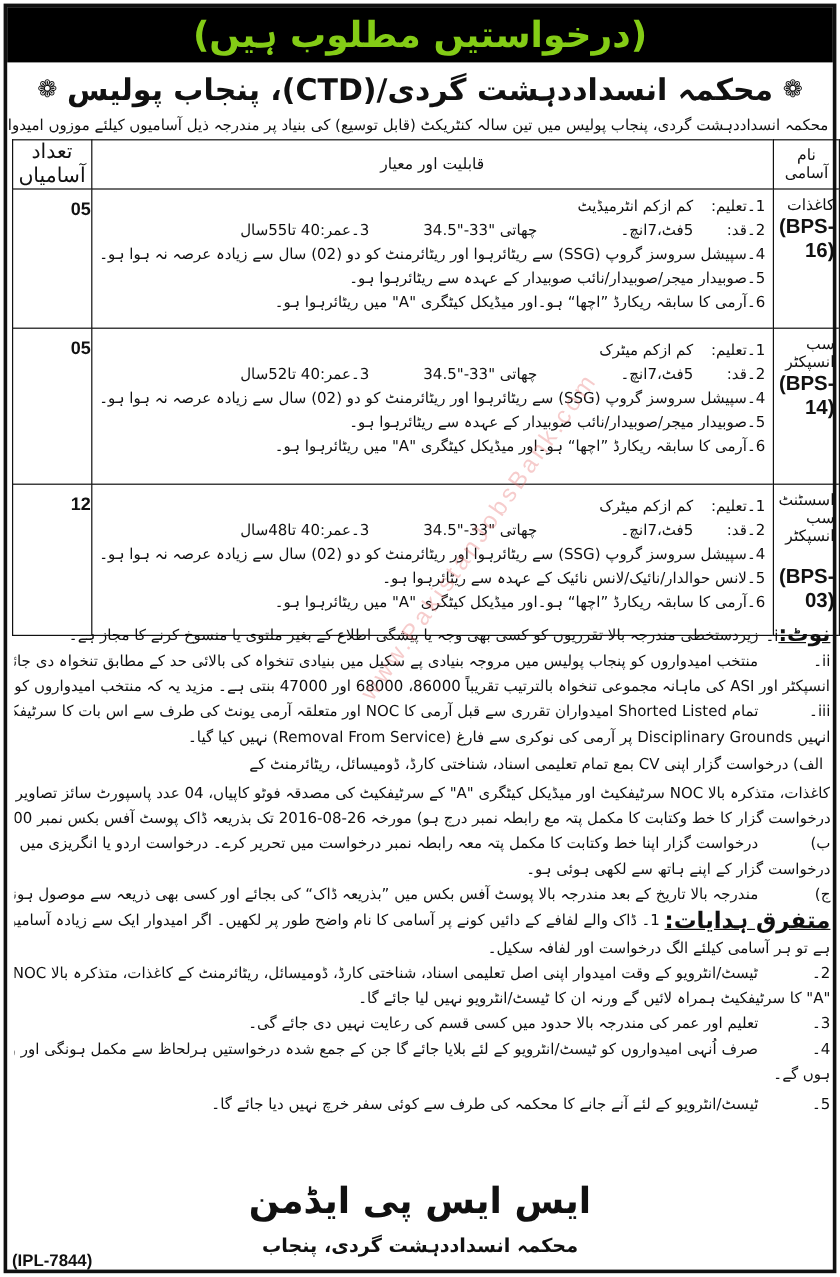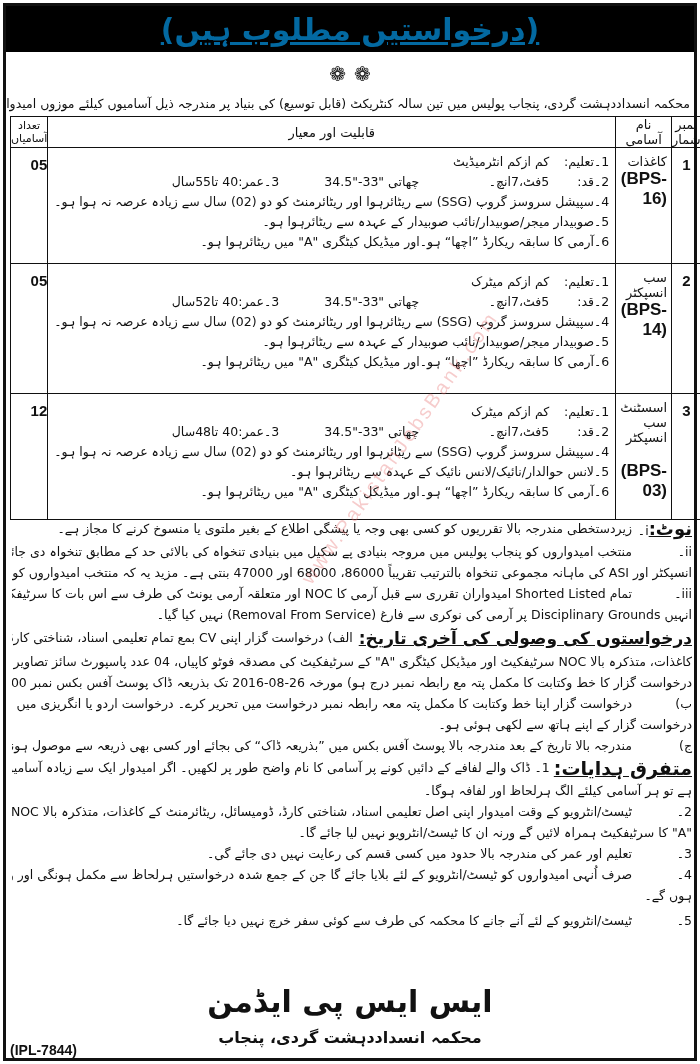--- a/index.html
+++ b/index.html
@@ -1,37 +1,37 @@
 <!DOCTYPE html>
 <html><head>
 <meta charset="utf-8">
 <style>
   * { box-sizing: border-box; margin: 0; padding: 0; }
   html, body { width: 700px; height: 1064px; background: #ffffff; overflow: hidden; }
   body { font-family: "DejaVu Sans", sans-serif; color: #111; position: relative; }
 
   .frame { position: absolute; left: 3px; top: 3px; width: 694px; height: 1058px; border: 3px solid #111; background: #fff; }
 
-  .title-bar { position: absolute; left: 0; top: 0; width: 688px; height: 46px; background: #000; color: #0369a1;
-    display: flex; align-items: center; justify-content: center; font-weight: bold; font-size: 30px; direction: rtl; text-decoration: underline; }
+  .title-bar { position: absolute; left: 0; top: 0; width: 688px; height: 46px; background: #000; color: #84cc16;
+    display: flex; align-items: center; justify-content: center; font-weight: bold; font-size: 30px; direction: rtl; }
 
   .subtitle { position: absolute; left: 0; top: 48px; width: 688px; height: 40px; display: flex; align-items: center;
     justify-content: center; font-weight: bold; font-size: 25px; direction: rtl; gap: 8px; }
   .orn { font-size: 20px; color: #111; }
 
   .intro { position: absolute; right: 4px; top: 88px; width: 684px; font-size: 12.5px; direction: rtl; text-align: right; white-space: nowrap; overflow: hidden; line-height: 20px; }
 
   table.posts { position: absolute; left: 4px; top: 110px; width: 685px; border-collapse: collapse; direction: rtl; font-size: 13px; }
   table.posts td, table.posts th { border: 1.5px solid #111; vertical-align: top; }
   table.posts th { height: 25px; font-weight: normal; font-size: 13px; text-align: center; vertical-align: middle; }
   .c-no { width: 42px; text-align: center; font-weight: bold; font-family: "Liberation Sans", sans-serif; font-size: 15px; padding-top: 8px; }
   .c-post { width: 129px; padding: 6px 4px 0 4px; text-align: right; font-size: 13px; }
   .c-post .bps { font-family: "Liberation Sans", sans-serif; font-weight: bold; font-size: 17px; direction: ltr; unicode-bidi: embed; }
   .c-qual { width: 434px; padding: 4px 6px 2px 6px; }
-  .c-count { width: 80px; text-align: right; font-weight: bold; font-family: "Liberation Sans", sans-serif; font-size: 15px; padding-top: 8px; }
+  .c-count { width: 80px; text-align: left; font-weight: bold; font-family: "Liberation Sans", sans-serif; font-size: 15px; padding-top: 8px; padding-left: 48px; }
   .q-line { height: 20px; line-height: 20px; font-size: 12.5px; white-space: nowrap; display: flex; direction: rtl; }
   .q-line .lab { width: 60px; }
   .q-line .val { width: 130px; }
   .q-line .chest { width: 140px; direction: rtl; }
   .q-line .age { flex: 1; }
 
   .notes { position: absolute; left: 6px; top: 512px; width: 680px; direction: rtl; font-size: 12.5px; }
   .note-row { display: flex; line-height: 21px; white-space: nowrap; }
   .note-key { width: 60px; flex: none; text-align: right; }
   .note-key .lbl { font-weight: bold; font-size: 18px; text-decoration: underline; }
@@ -51,32 +51,33 @@
 <body>
 
 <div class="frame">
 
   <div class="title-bar">
     <span>(درخواستیں مطلوب ہیں)</span>
   </div>
 
   <div class="subtitle">
     <span class="orn">❁</span>
+    <span>محکمہ انسداددہشت گردی/(CTD)، پنجاب پولیس</span>
     <span class="orn">❁</span>
   </div>
 
   <div class="intro">محکمہ انسداددہشت گردی، پنجاب پولیس میں تین سالہ کنٹریکٹ (قابل توسیع) کی بنیاد پر مندرجہ ذیل آسامیوں کیلئے موزوں امیدواروں سے درخواستیں مطلوب ہیں۔</div>
 
   <table class="posts">
     <thead>
       <tr>
         <th class="c-no" style="font-family:'DejaVu Sans',sans-serif;font-weight:normal;font-size:13px;padding-top:0;">نمبر شمار</th>
         <th>نام آسامی</th>
         <th>قابلیت اور معیار</th>
-        <th style="font-size:11px;margin-left:16px;">تعداد آسامیاں</th>
+        <th style="font-size:17px;margin-left:16px;">تعداد آسامیاں</th>
       </tr>
     </thead>
     <tbody>
       <tr style="height:116px;">
         <td class="c-no">1</td>
         <td class="c-post">
           <span>کاغذات</span>
           <span class="bps">(BPS-16)</span>
         </td>
         <td class="c-qual">
@@ -159,21 +160,20 @@
     </div>
     <div class="note-row">
       <div class="note-key">iii۔</div>
       <div class="note-text">تمام Shorted Listed امیدواران تقرری سے قبل آرمی کا NOC اور متعلقہ آرمی یونٹ کی طرف سے اس بات کا سرٹیفکیٹ دفتر ہذا کو مہیا کریں گے کہ</div>
     </div>
     <div class="note-row">
       <div class="note-text">انہیں Disciplinary Grounds پر آرمی کی نوکری سے فارغ (Removal From Service) نہیں کیا گیا۔</div>
     </div>
 
     <div class="note-row" style="line-height:26px;">
-      <span class="deadline">درخواستوں کی وصولی کی آخری تاریخ:</span>
       <span class="note-text" style="padding-right:6px;">الف) درخواست گزار اپنی CV بمع تمام تعلیمی اسناد، شناختی کارڈ، ڈومیسائل، ریٹائرمنٹ کے</span>
     </div>
     <div class="note-row">
         <div class="note-text">کاغذات، متذکرہ بالا NOC سرٹیفکیٹ اور میڈیکل کیٹگری "A" کے سرٹیفکیٹ کی مصدقہ فوٹو کاپیاں، 04 عدد پاسپورٹ سائز تصاویر اور ایک عدد خالی ڈاک لفافہ (جس پر</div>
       </div>
     <div class="note-row">
         <div class="note-text">درخواست گزار کا خط وکتابت کا مکمل پتہ مع رابطہ نمبر درج ہو) مورخہ 26-08-2016 تک بذریعہ ڈاک پوسٹ آفس بکس نمبر 53800 لاہور میں ارسال کریں۔</div>
       </div>
     <div class="note-row">
       <div class="note-key">ب)</div>
@@ -186,21 +186,21 @@
       <div class="note-key">ج)</div>
       <div class="note-text">مندرجہ بالا تاریخ کے بعد مندرجہ بالا پوسٹ آفس بکس میں ”بذریعہ ڈاک“ کی بجائے اور کسی بھی ذریعہ سے موصول ہونے والی درخواستیں قابل قبول نہیں ہونگی۔</div>
     </div>
 
     <div class="note-row" style="line-height:24px;">
       <span class="misc-head">متفرق ہدایات:</span>
       <span style="padding:0 4px;">1۔</span>
       <span class="note-text">ڈاک والے لفافے کے دائیں کونے پر آسامی کا نام واضح طور پر لکھیں۔ اگر امیدوار ایک سے زیادہ آسامیوں کیلئے درخواست دینا چاہتا</span>
     </div>
     <div class="note-row">
-        <div class="note-text">ہے تو ہر آسامی کیلئے الگ ہرلحاظ اور لفافہ ہوگا۔</div>
+        <div class="note-text">ہے تو ہر آسامی کیلئے الگ درخواست اور لفافہ سکیل۔</div>
       </div>
     <div class="note-row">
       <div class="note-key">2۔</div>
       <div class="note-text">ٹیسٹ/انٹرویو کے وقت امیدوار اپنی اصل تعلیمی اسناد، شناختی کارڈ، ڈومیسائل، ریٹائرمنٹ کے کاغذات، متذکرہ بالا NOC سرٹیفکیٹ اور میڈیکل کیٹگری</div>
     </div>
     <div class="note-row">
         <div class="note-text">"A" کا سرٹیفکیٹ ہمراہ لائیں گے ورنہ ان کا ٹیسٹ/انٹرویو نہیں لیا جائے گا۔</div>
       </div>
     <div class="note-row">
       <div class="note-key">3۔</div>

